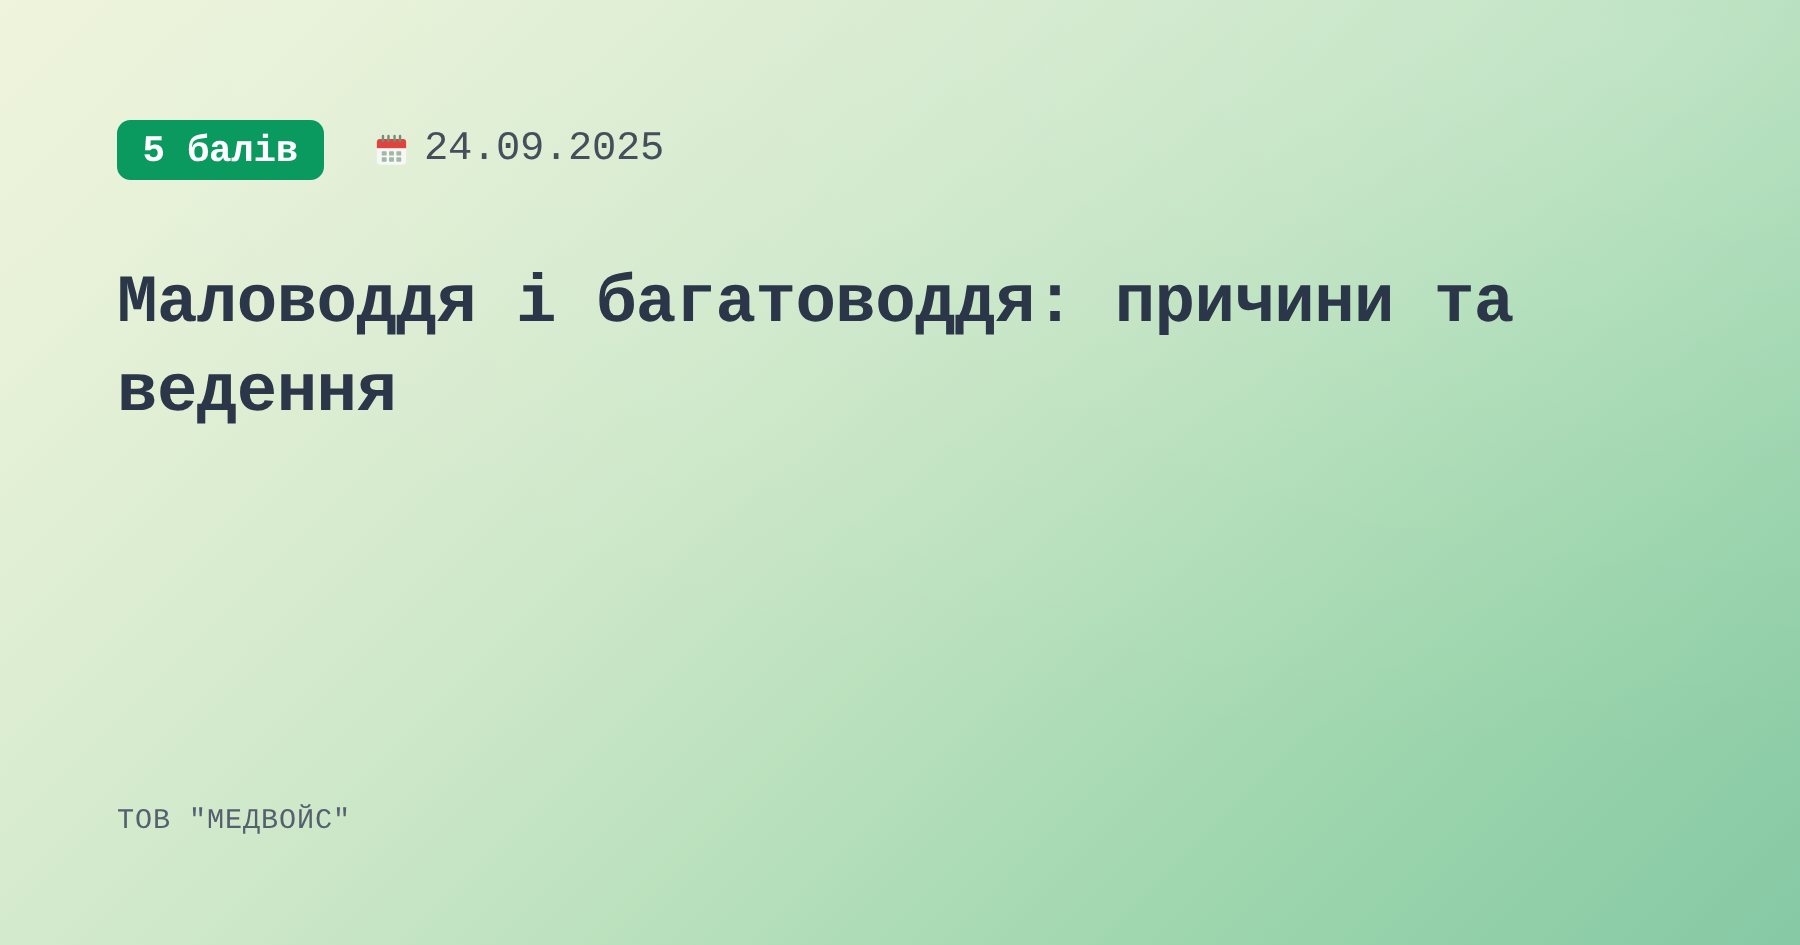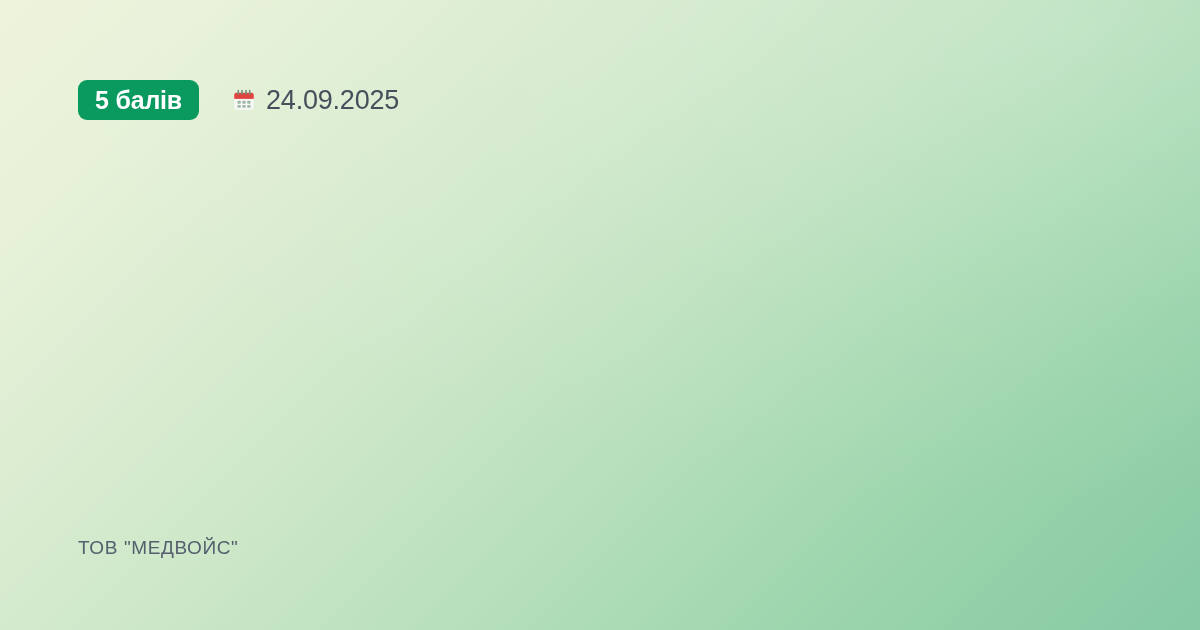--- a/index.html
+++ b/index.html
@@ -26,20 +26,21 @@
       linear-gradient(135deg,
         #eff4dc 0%,
         #e8f2d9 12%,
         #dcedd2 26%,
         #cfe8ca 40%,
         #bee2bf 54%,
         #aadbb4 68%,
         #98d3ab 82%,
         #86c9a4 100%);
     overflow: hidden;
+    font-family: Liberation Mono, monospace;
   }
 
   
   .card::after {
     content: "";
     position: absolute;
     inset: 0;
     background:
       radial-gradient(130% 110% at 88% 4%,
         rgba(255, 255, 255, 0.18) 0%,
@@ -161,16 +162,17 @@
               <path d="M23 4.5v4"></path>
           </g>
         </svg>
       </span>
       <span>24.09.2025</span>
     </span>
 
 
   </div>
 
+  <h1 class="title">Маловоддя і багатоводдя: причини та ведення</h1>
 
   <div class="footer">ТОВ "МЕДВОЙС"</div>
 
 </div>
 
 </body></html>

